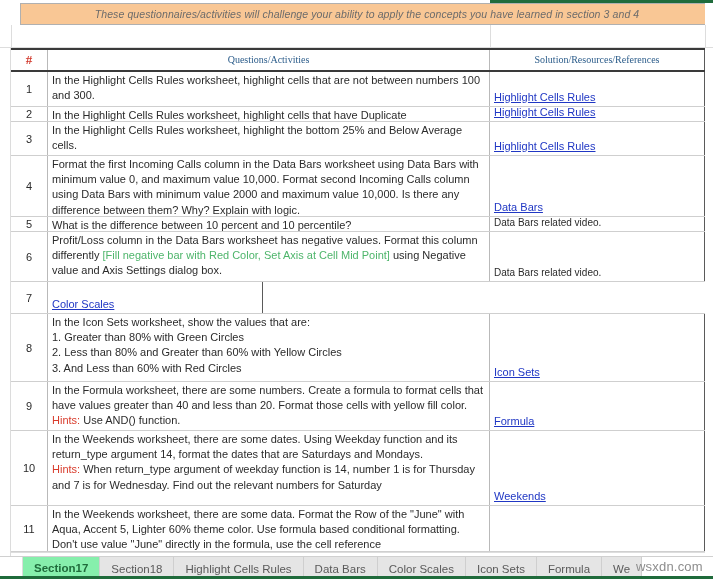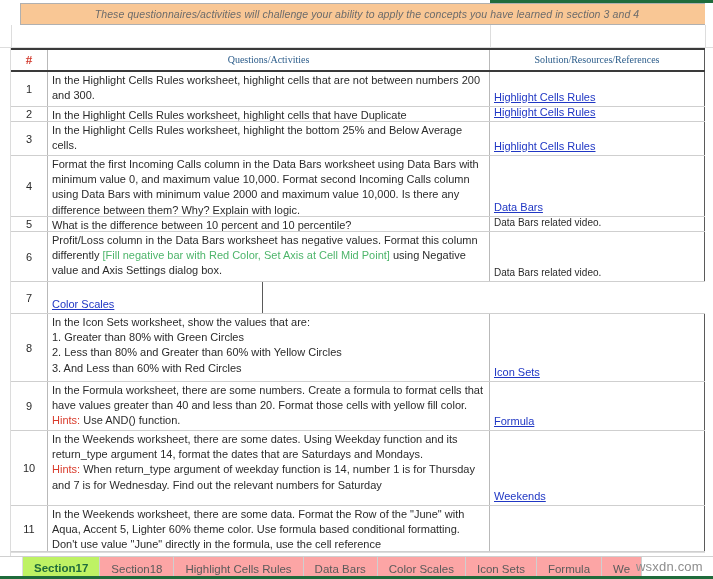--- a/index.html
+++ b/index.html
@@ -217,29 +217,29 @@
   .tab-spacer { width: 22px; }
   .tab {
     padding: 0 11px;
     display: flex;
     align-items: center;
     font-size: 11.5px;
     color: #5a5a5a;
     border-right: 1px solid #cfcfcf;
     white-space: nowrap;
     cursor: pointer;
-    background: #fca5a5;
+    background: #e5e5e5;
   }
   .tab.active {
     color: #1f6b3b;
     font-weight: bold;
     border-bottom: 2.5px solid #1f6b3b;
     border-right: 1px solid #cfcfcf;
     border-left: 1px solid #dcdcdc;
-    background: #bef264;
+    background: #86efac;
   }
   .tabbar-bottom {
     position: absolute;
     left: 0; top: 576px;
     width: 713px; height: 3px;
     background: #1f6b3b;
   }
   .watermark {
     position: absolute;
     left: 636px;
@@ -277,21 +277,21 @@
 
   <div class="grid" id="grid">
       <div class="row header">
         <div class="c-num">#</div>
         <div class="c-q">Questions/Activities</div>
         <div class="c-s">Solution/Resources/References</div>
       </div>
       <div class="row" style="height: 35px;">
         <div class="c-num">1</div>
         <div class="c-q">
-          <span class="qtext">In the Highlight Cells Rules worksheet, highlight cells that are not between numbers 200 and 300.</span>
+          <span class="qtext">In the Highlight Cells Rules worksheet, highlight cells that are not between numbers 100 and 300.</span>
         </div>
         <div class="c-s">
           <span class="lnk sol-bottom">Highlight Cells Rules</span>
         </div>
       </div>
       <div class="row" style="height: 15px;">
         <div class="c-num">2</div>
         <div class="c-q">
           <span class="qtext">In the Highlight Cells Rules worksheet, highlight cells that have Duplicate</span>
         </div>

